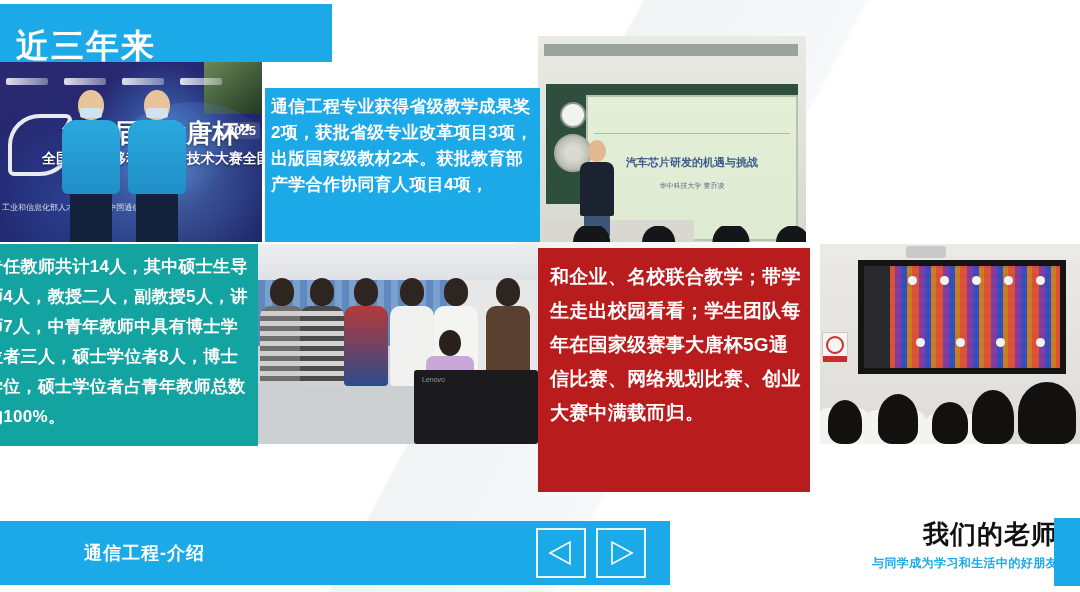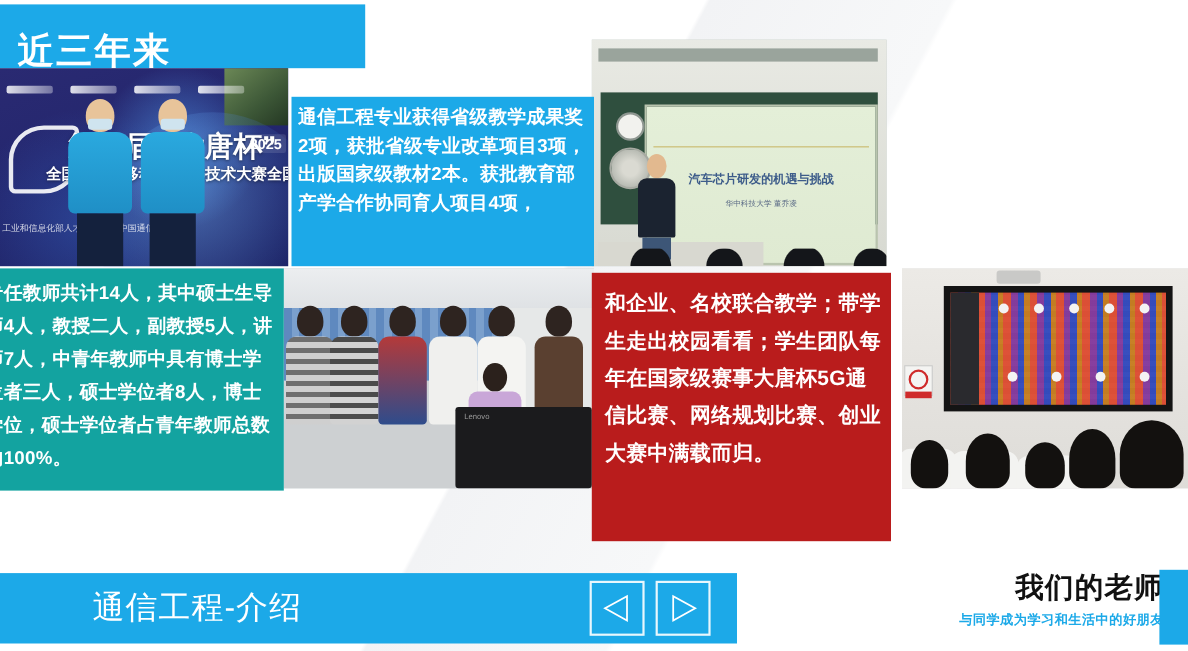--- a/index.html
+++ b/index.html
@@ -172,21 +172,21 @@
     left:538px;top:248px;width:272px;height:244px;background:#b91c1c;
     padding:12px 6px 0 12px;font-size:19px;line-height:34px;letter-spacing:.3px;
   }
 
   
   .bottom-bar{
     position:absolute;left:0;bottom:7px;width:670px;height:64px;background:#1CA9E8;
     display:flex;align-items:center;
   }
   .bottom-bar .label{
-    color:#ffffff;font-size:29px;font-weight:normal;letter-spacing:1px;margin-left:84px;text-align:right;
+    color:#ffffff;font-size:18px;font-weight:bold;letter-spacing:1px;margin-left:84px;text-align:right;
   }
   .navs{position:absolute;right:24px;top:50%;transform:translateY(-50%);display:flex;gap:10px;}
   .navbtn{
     width:46px;height:46px;border:2px solid rgba(255,255,255,.9);
     display:flex;align-items:center;justify-content:center;cursor:pointer;
   }
   .navbtn svg{display:block;}
 
   .bottom-right{
     position:absolute;right:22px;bottom:18px;text-align:right;

